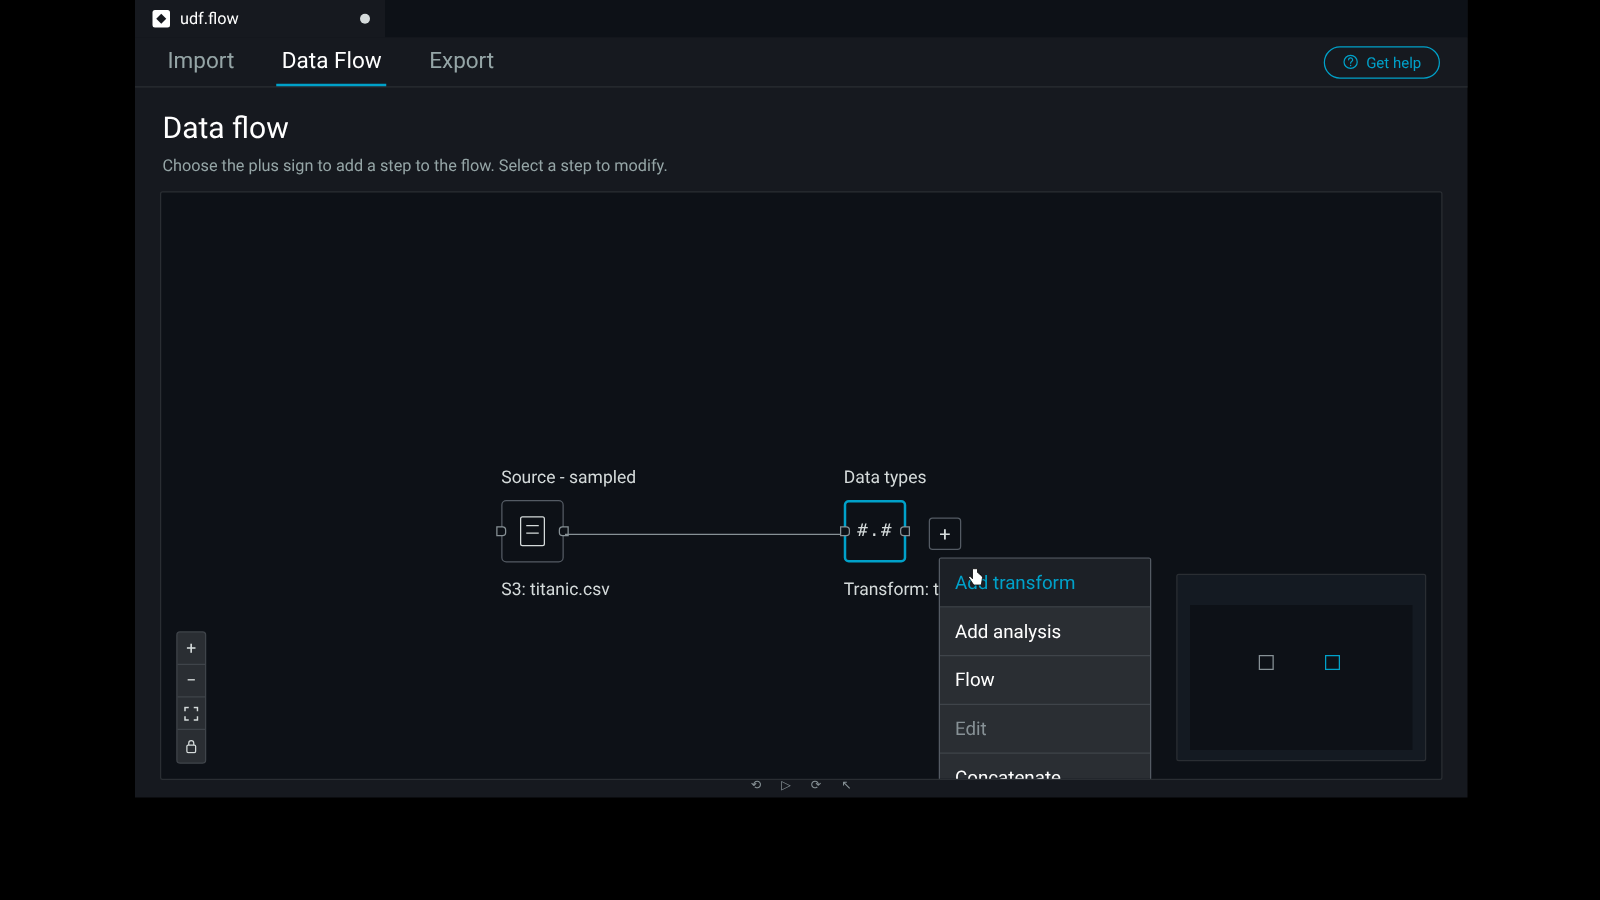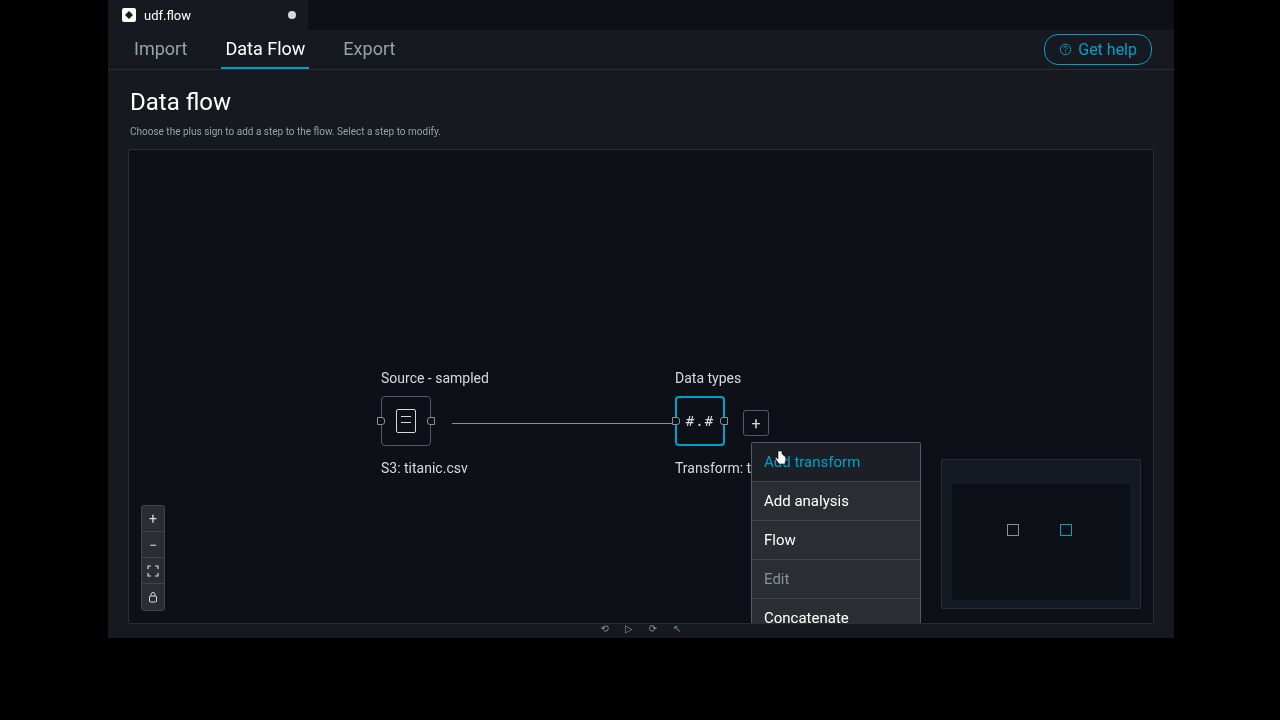--- a/index.html
+++ b/index.html
@@ -85,37 +85,37 @@
   }
   .spacer { flex: 1; }
   .help-btn {
     display: flex;
     align-items: center;
     gap: 6px;
     border: 1px solid #00a1c9;
     color: #00a1c9;
     border-radius: 14px;
     padding: 5px 14px;
-    font-size: 16px;
+    font-size: 12px;
     cursor: pointer;
     justify-content: flex-end;
   }
   .help-btn svg { width: 13px; height: 13px; }
   
   .header {
     padding: 18px 22px 12px 22px;
   }
   .header h1 {
     font-size: 24px;
     font-weight: 400;
     color: #fff;
     margin-bottom: 10px;
   }
   .header p {
-    font-size: 10px;
+    font-size: 13px;
     color: #95a5a6;
   }
   
   .canvas-wrap {
     flex: 1;
     padding: 0 20px 14px 20px;
     position: relative;
   }
   .canvas {
     width: 100%;
@@ -333,21 +333,21 @@
   </div>
 
   <div class="header">
     <h1>Data flow</h1>
     <p>Choose the plus sign to add a step to the flow. Select a step to modify.</p>
   </div>
 
   <div class="canvas-wrap">
     <div class="canvas">
 
-      <div class="node" style="left:252px; top:220px;">
+      <div class="node" style="left:272px; top:220px;">
         <div class="node-label-top">Source - sampled</div>
         <div class="node-box">
           <span class="icon-doc"></span>
           <span class="port left"></span>
           <span class="port right"></span>
         </div>
         <div class="node-label-bottom">S3: titanic.csv</div>
       </div>
 
       <div class="connector" style="left:323px; top:273px; width:220px;"></div>

